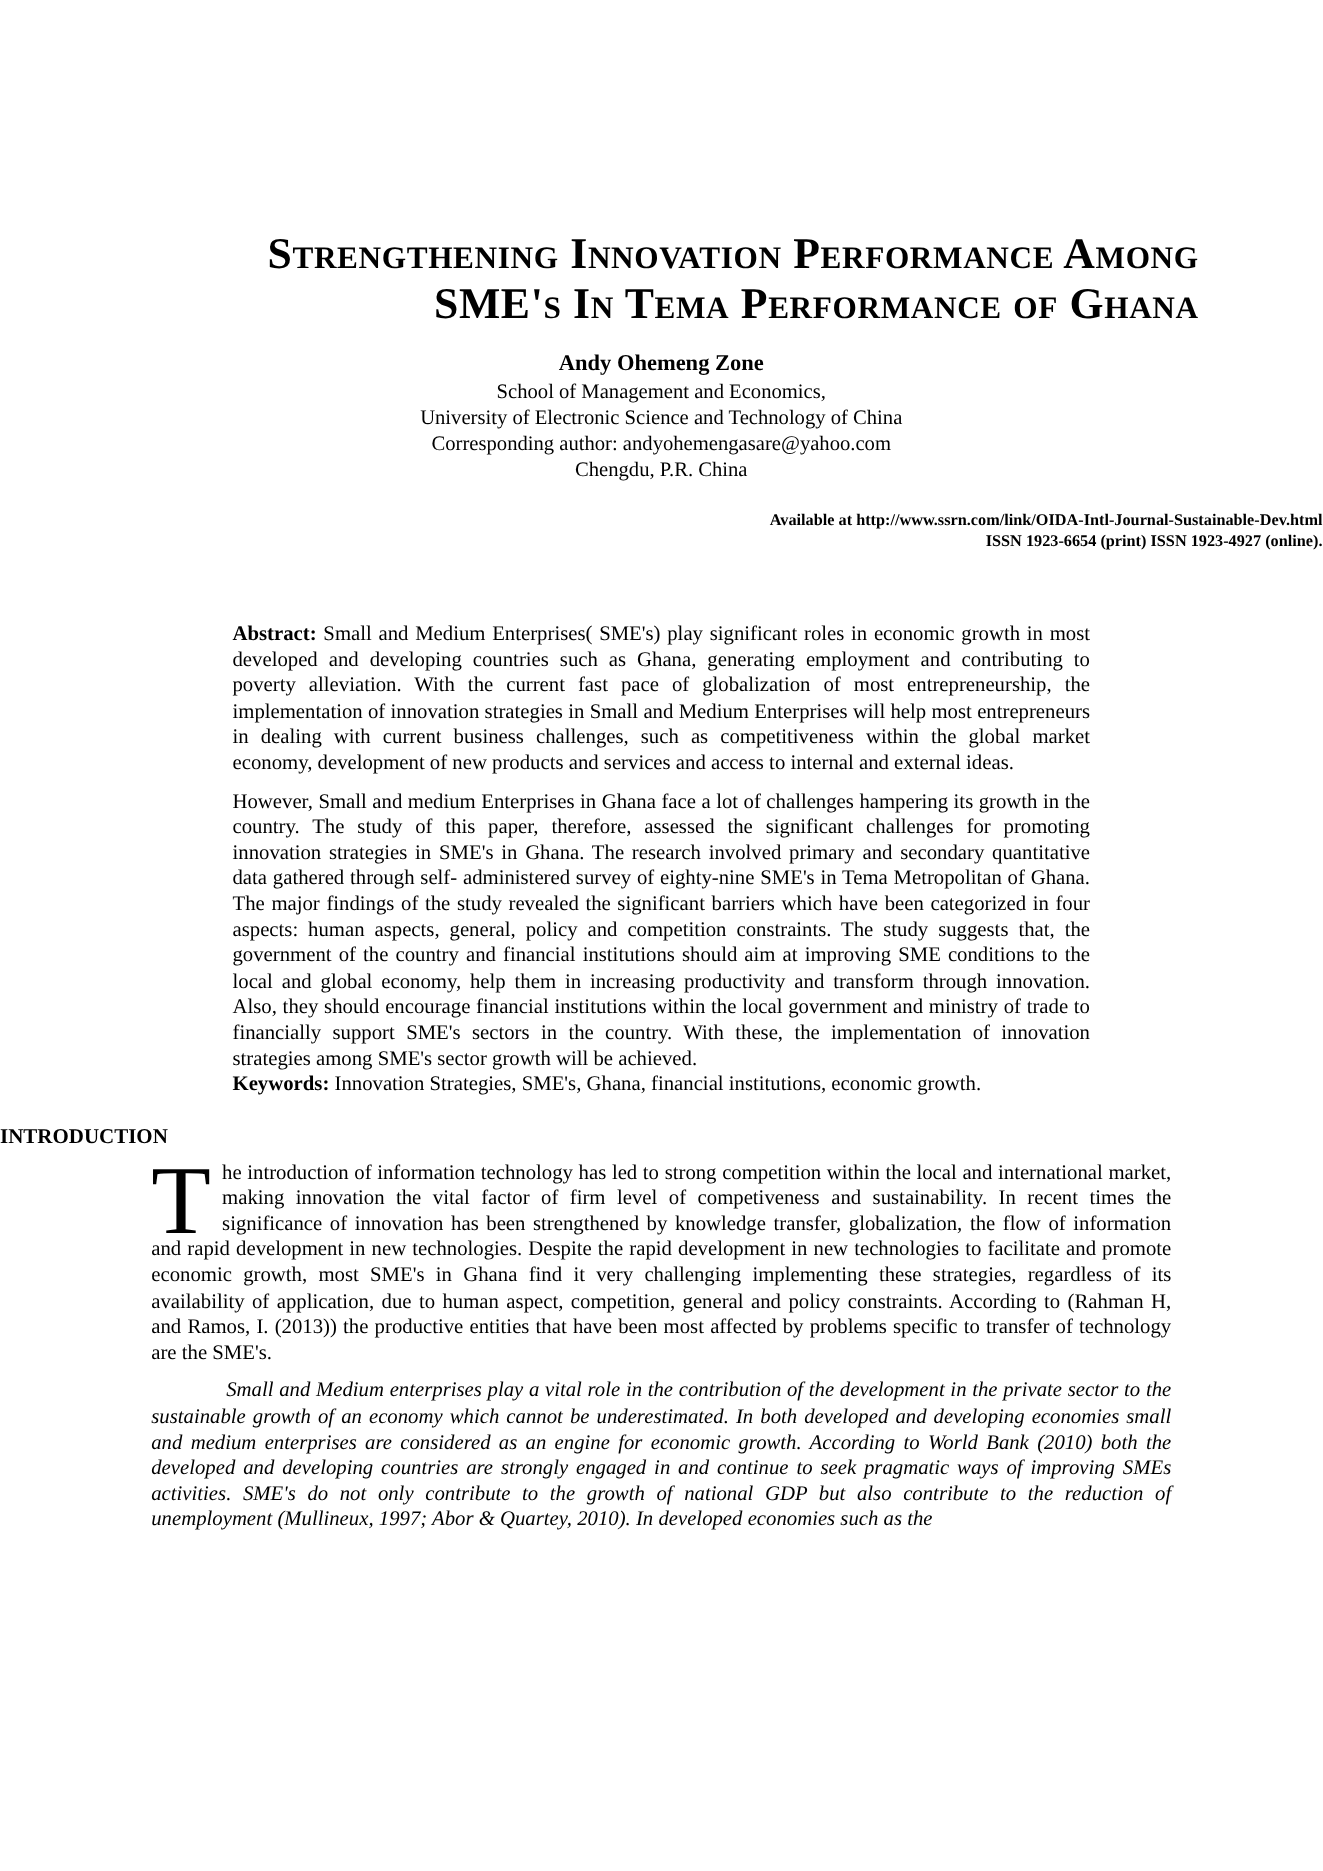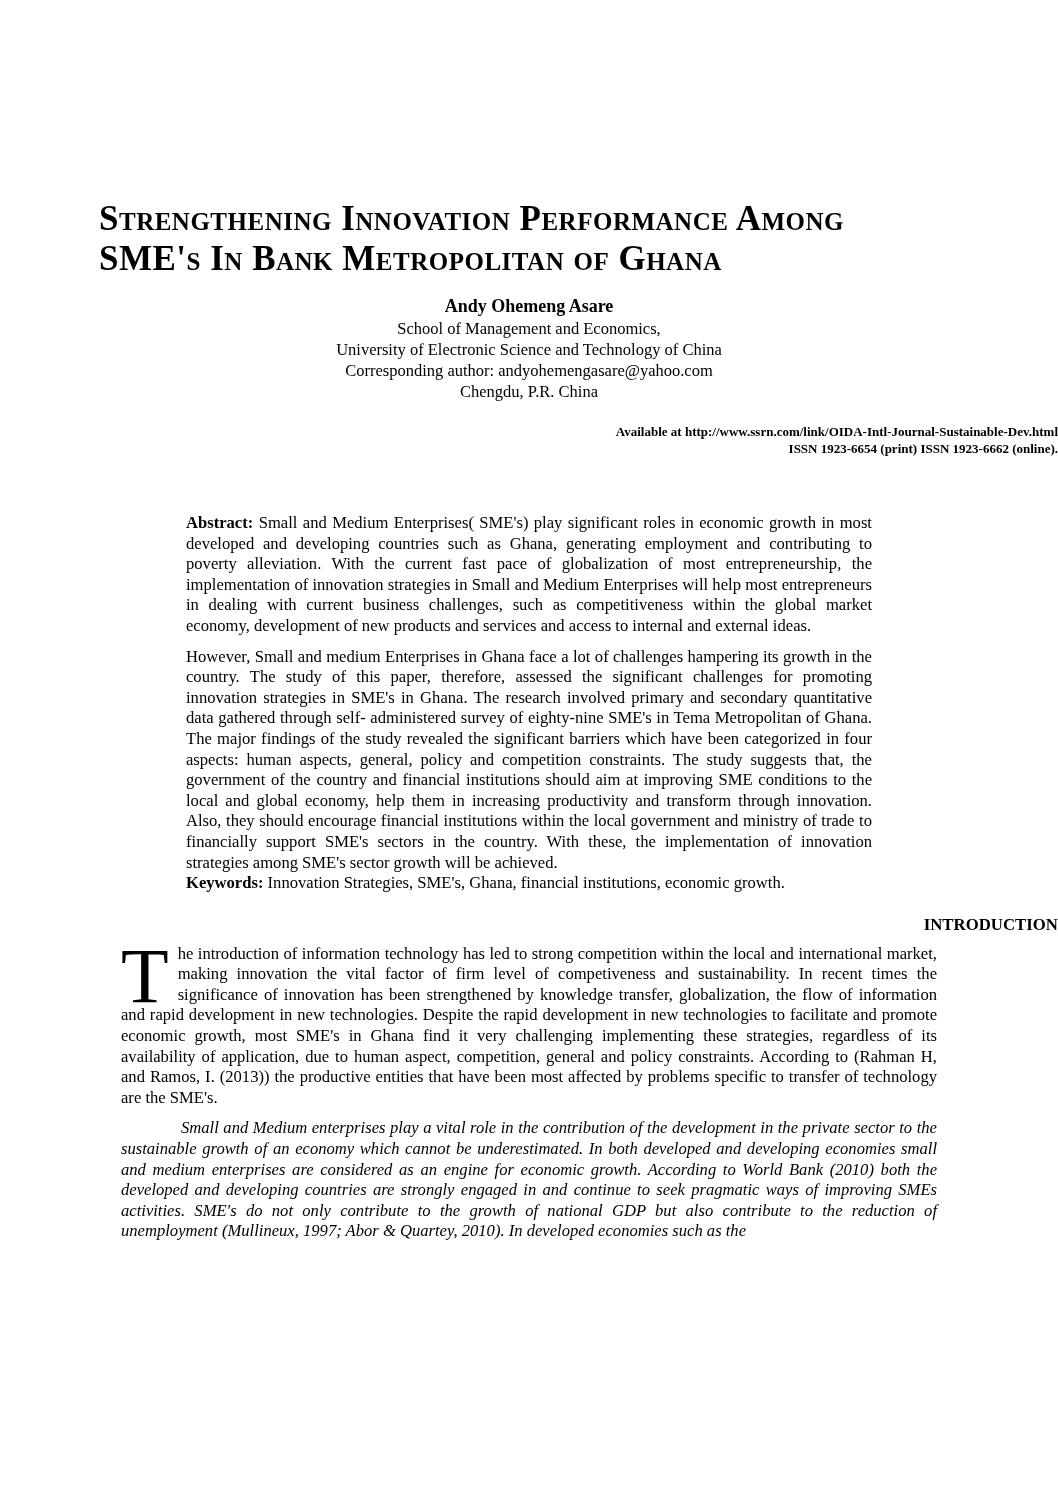--- a/index.html
+++ b/index.html
@@ -13,24 +13,24 @@
     position: relative;
     color: #000000;
     font-family: "Liberation Serif", serif;
     overflow: hidden;
   }
   .page {
     width: 1058px;
     height: 1497px;
   }
   .paper-title {
-    margin: 16px auto;
+    margin: 0 auto;
     padding-top: 183px;
     width: 860px;
-    text-align: left;
+    text-align: right;
     font-weight: bold;
     font-variant: small-caps;
     font-size: 35px;
     line-height: 40px;
     letter-spacing: 0.5px;
   }
   .author-name {
     margin-top: 17px;
     text-align: center;
     font-weight: bold;
@@ -56,25 +56,24 @@
     text-align: justify;
     font-size: 16.6px;
     line-height: 20.6px;
   }
   .abstract-block .para { margin: 0; }
   .abstract-block .para + .para { margin-top: 10px; }
   .lead-label { font-weight: bold; }
   .lead-label::after { content: " "; }
   .intro-heading {
     margin-top: 21px;
-    text-align: right;
+    text-align: left;
     font-weight: bold;
     font-size: 16.8px;
     line-height: 20px;
-    padding-left: 47px;
   }
   .intro-block {
     width: 816px;
     margin: 9px auto 0 auto;
     text-align: justify;
     font-size: 16.6px;
     line-height: 20.6px;
   }
   .intro-block .para { margin: 0; }
   .drop-cap {
@@ -89,35 +88,35 @@
     font-style: italic;
   }
 </style>
 </head>
 <body>
 
 <div class="page">
 
   <h1 class="paper-title">
     <span>Strengthening Innovation Performance Among</span><br>
-    <span>SME's In Bank Metropolitan of Ghana</span>
+    <span>SME's In Tema Performance of Ghana</span>
   </h1>
 
-  <div class="author-name">Andy Ohemeng Asare</div>
+  <div class="author-name">Andy Ohemeng Zone</div>
 
   <div class="affiliation">
     <div>School of Management and Economics,</div>
     <div>University of Electronic Science and Technology of China</div>
     <div>Corresponding author: andyohemengasare@yahoo.com</div>
     <div>Chengdu, P.R. China</div>
   </div>
 
   <div class="availability">
     <div>Available at http://www.ssrn.com/link/OIDA-Intl-Journal-Sustainable-Dev.html</div>
-    <div>ISSN 1923-6654 (print) ISSN 1923-6662 (online).</div>
+    <div>ISSN 1923-6654 (print) ISSN 1923-4927 (online).</div>
   </div>
 
   <div class="abstract-block">
     <p class="para"><span class="lead-label">Abstract:</span><span>Small and Medium Enterprises( SME's) play significant roles in economic growth in most developed and developing countries such as Ghana, generating employment and contributing to poverty alleviation. With the current fast pace of globalization of most entrepreneurship, the implementation of innovation strategies in Small and Medium Enterprises will help most entrepreneurs in dealing with current business challenges, such as competitiveness within the global market economy, development of new products and services and access to internal and external ideas.</span></p>
     <p class="para">However, Small and medium Enterprises in Ghana face a lot of challenges hampering its growth in the country. The study of this paper, therefore, assessed the significant challenges for promoting innovation strategies in SME's in Ghana. The research involved primary and secondary quantitative data gathered through self- administered survey of eighty-nine SME's in Tema Metropolitan of Ghana. The major findings of the study revealed the significant barriers which have been categorized in four aspects: human aspects, general, policy and competition constraints. The study suggests that, the government of the country and financial institutions should aim at improving SME conditions to the local and global economy, help them in increasing productivity and transform through innovation. Also, they should encourage financial institutions within the local government and ministry of trade to financially support SME's sectors in the country. With these, the implementation of innovation strategies among SME's sector growth will be achieved.</p>
     <div><span class="lead-label">Keywords:</span><span>Innovation Strategies, SME's, Ghana, financial institutions, economic growth.</span></div>
   </div>
 
   <div class="intro-heading">INTRODUCTION</div>
 

